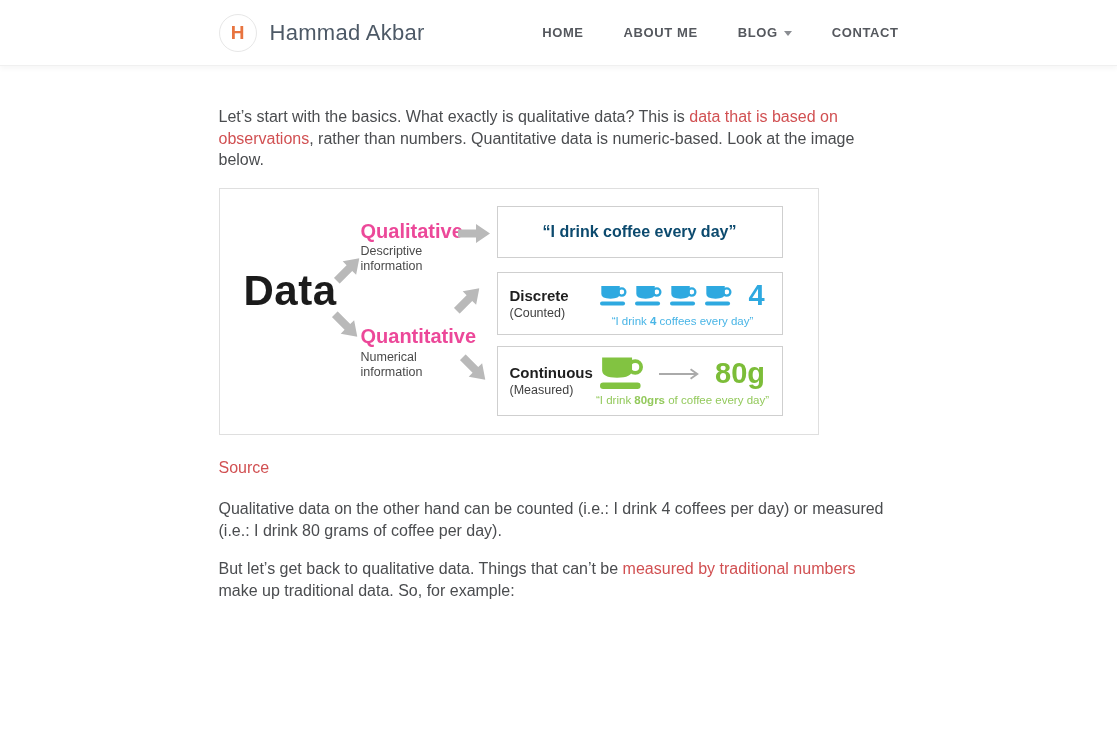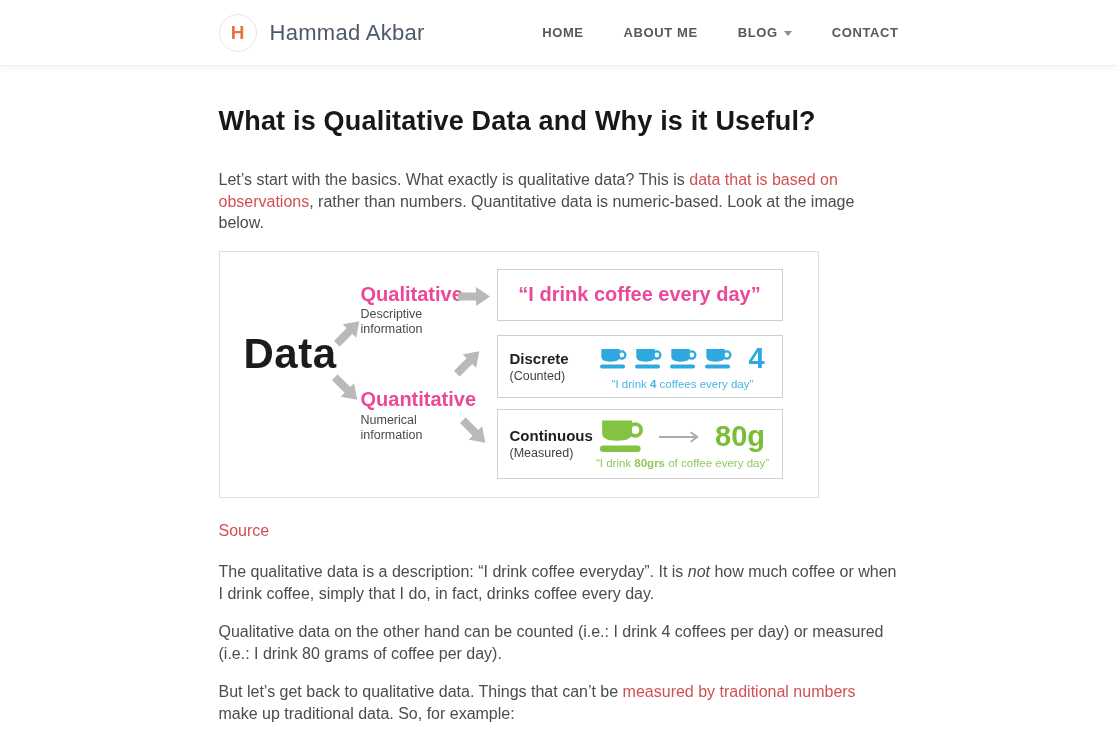--- a/index.html
+++ b/index.html
@@ -74,21 +74,21 @@
   .arr-r1  { left: 238px; top: 34px; }
   .arr-up2 { left: 232px; top: 100px; transform: rotate(-45deg); transform-origin: center; }
   .arr-dn2 { left: 238px; top: 169px; transform: rotate(45deg); transform-origin: center; }
   .dbox {
     position: absolute; left: 277px; width: 286px;
     border: 1px solid #cfcfcf; background: #fff;
   }
   .box-quote {
     top: 17px; height: 52px;
     display: flex; align-items: center; justify-content: center;
-    color: #ec4899; font-weight: bold; font-size: 20px;
+    color: #0c4a6e; font-weight: bold; font-size: 16px;
   }
   .box-row { display: flex; align-items: center; padding: 0 10px 0 12px; }
   .box-discrete { top: 83px; height: 63px; }
   .box-continuous { top: 157px; height: 70px; }
   .blabel { width: 84px; flex: none; }
   .blabel .t { display: block; font-size: 15px; font-weight: bold; color: #1f1f1f; }
   .blabel .s { display: block; font-size: 12.5px; color: #3f3f3f; margin-top: 2px; }
   .bcenter { flex: 1; text-align: center; }
   .cup-row { display: flex; align-items: center; justify-content: center; gap: 6px; }
   .cup { display: inline-block; line-height: 0; }
@@ -139,21 +139,20 @@
           <span class="chev"></span>
         </a>
       <a>
           <span>CONTACT</span>
         </a>
     </nav>
   </div>
 </header>
 
 <main>
-  <h1>What is Qualitative Data and Why is it Useful?</h1>
 
   <p><span>Let’s start with the basics. What exactly is qualitative data? This is </span><a class="redlink">data that is based on observations</a><span>, rather than numbers. Quantitative data is numeric-based. Look at the image below.</span></p>
 
   <figure class="diagram">
     <div class="abs d-data">Data</div>
 
     <svg class="abs arrow-block arr-up1" viewBox="0 0 32 21">
         <use href="#block-arrow"></use>
       </svg>
     <svg class="abs arrow-block arr-dn1" viewBox="0 0 32 21">
@@ -219,18 +218,17 @@
             </svg>
           <span class="big-val">80g</span>
         </div>
         <div class="caption-green"><span>“I drink </span><b>80grs</b><span> of coffee every day”</span></div>
       </div>
     </div>
   </figure>
 
   <p class="source-p"><a class="redlink">Source</a></p>
 
-  <p><span>The qualitative data is a description: “I drink coffee everyday”. It is </span><em class="it">not</em><span> how much coffee or when I drink coffee, simply that I do, in fact, drinks coffee every day.</span></p>
 
   <p>Qualitative data on the other hand can be counted (i.e.: I drink 4 coffees per day) or measured (i.e.: I drink 80 grams of coffee per day).</p>
 
   <p><span>But let’s get back to qualitative data. Things that can’t be </span><a class="redlink">measured by traditional numbers</a><span> make up traditional data.  So, for example:</span></p>
 </main>
 
 </body></html>

